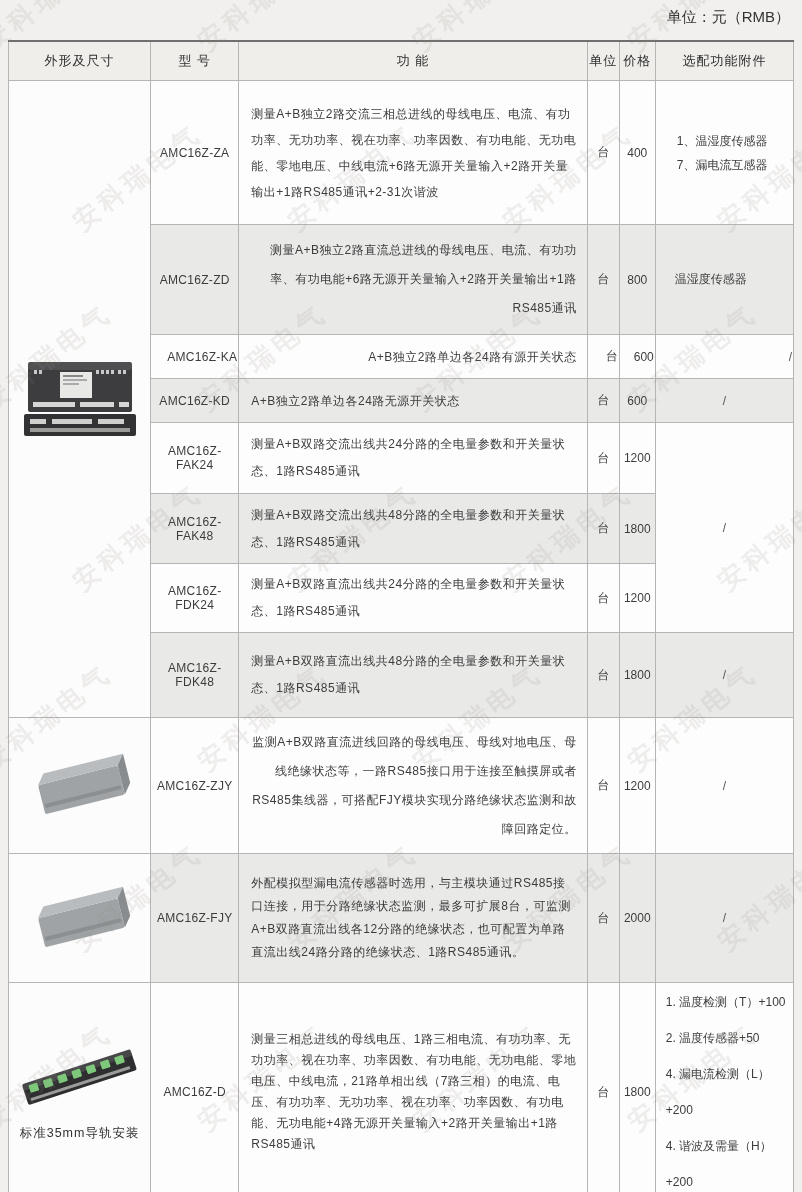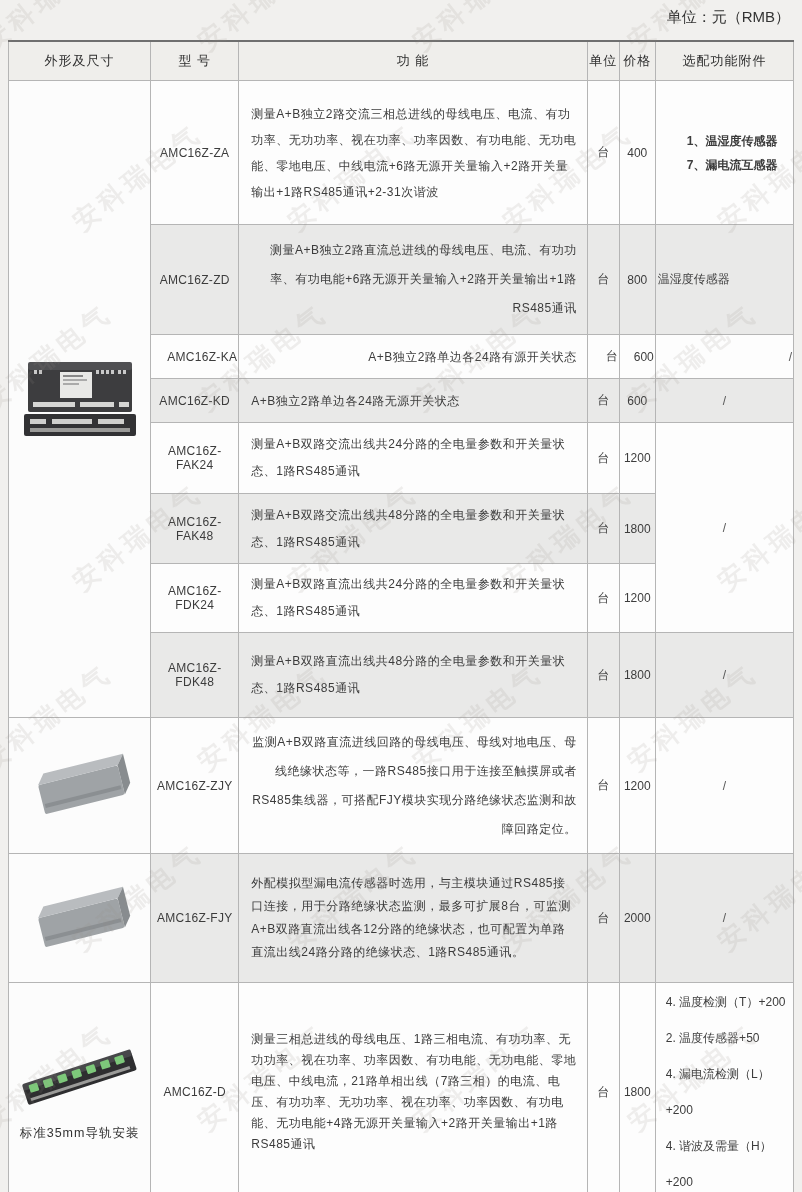--- a/index.html
+++ b/index.html
@@ -29,22 +29,22 @@
     font-size:12px;font-weight:normal;overflow:hidden;
   }
   th{font-size:13px;color:#2f2f2f;background:#efeeeb;height:36px;letter-spacing:1px;}
   .c{text-align:center;}
   .func{
     text-align:left;padding:6px 10px 6px 12px;line-height:26px;letter-spacing:0.5px;
   }
   .shade{background:#e9e9e8;}
   .white{background:#fdfdfd;}
   .model{text-align:center;letter-spacing:0.3px;}
-  .acc-list{padding-left:31px;line-height:24px;text-align:left;font-weight:bold;}
-  .acc-left{padding-left:2px;text-align:left;}
+  .acc-list{padding-left:21px;line-height:24px;text-align:left;}
+  .acc-left{padding-left:19px;text-align:left;}
   .slash{text-align:center;color:#555;}
   
   .h-za  td{height:131px;} .h-zd td{height:97px;}
   .h-ka  td{height:31px;text-align:right;}  .h-kd td{height:31px;}
   .h-f1  td{height:58px;}  .h-f2 td{height:57px;}
   .h-f3  td{height:56px;}  .h-f4 td{height:72px;margin-top:6px;}
   .h-zjy td{height:123px;margin-top:43px;} .h-fjy td{height:116px;}
   .h-d   td{height:146px;}
   .lh29{line-height:29px;text-align:right;} .lh27{line-height:27px;} .lh23{line-height:23px;}
   .lh21{line-height:21px;} .lh36{line-height:36px;}
@@ -239,21 +239,21 @@
           </g>
         </svg>
       </span>
       <div class="caption">标准35mm导轨安装</div>
     </td>
     <td class="model">AMC16Z-D</td>
     <td class="func lh21">测量三相总进线的母线电压、1路三相电流、有功功率、无功功率、视在功率、功率因数、有功电能、无功电能、零地电压、中线电流，21路单相出线（7路三相）的电流、电压、有功功率、无功功率、视在功率、功率因数、有功电能、无功电能+4路无源开关量输入+2路开关量输出+1路RS485通讯</td>
     <td class="c">台</td>
     <td class="c">1800</td>
     <td class="acc-left lh36" style="padding-left:10px">
-      <div>4. 温度检测（T）+200</div>
+      <div>1. 温度检测（T）+100</div>
       <div>2. 温度传感器+50</div>
       <div>4. 漏电流检测（L）+200</div>
       <div>4. 谐波及需量（H）+200</div>
     </td>
   </tr>
 </tbody>
   </table>
 
 <div id="wm">
     <span style="left: -30px; top: -20px;">安科瑞电气</span>

